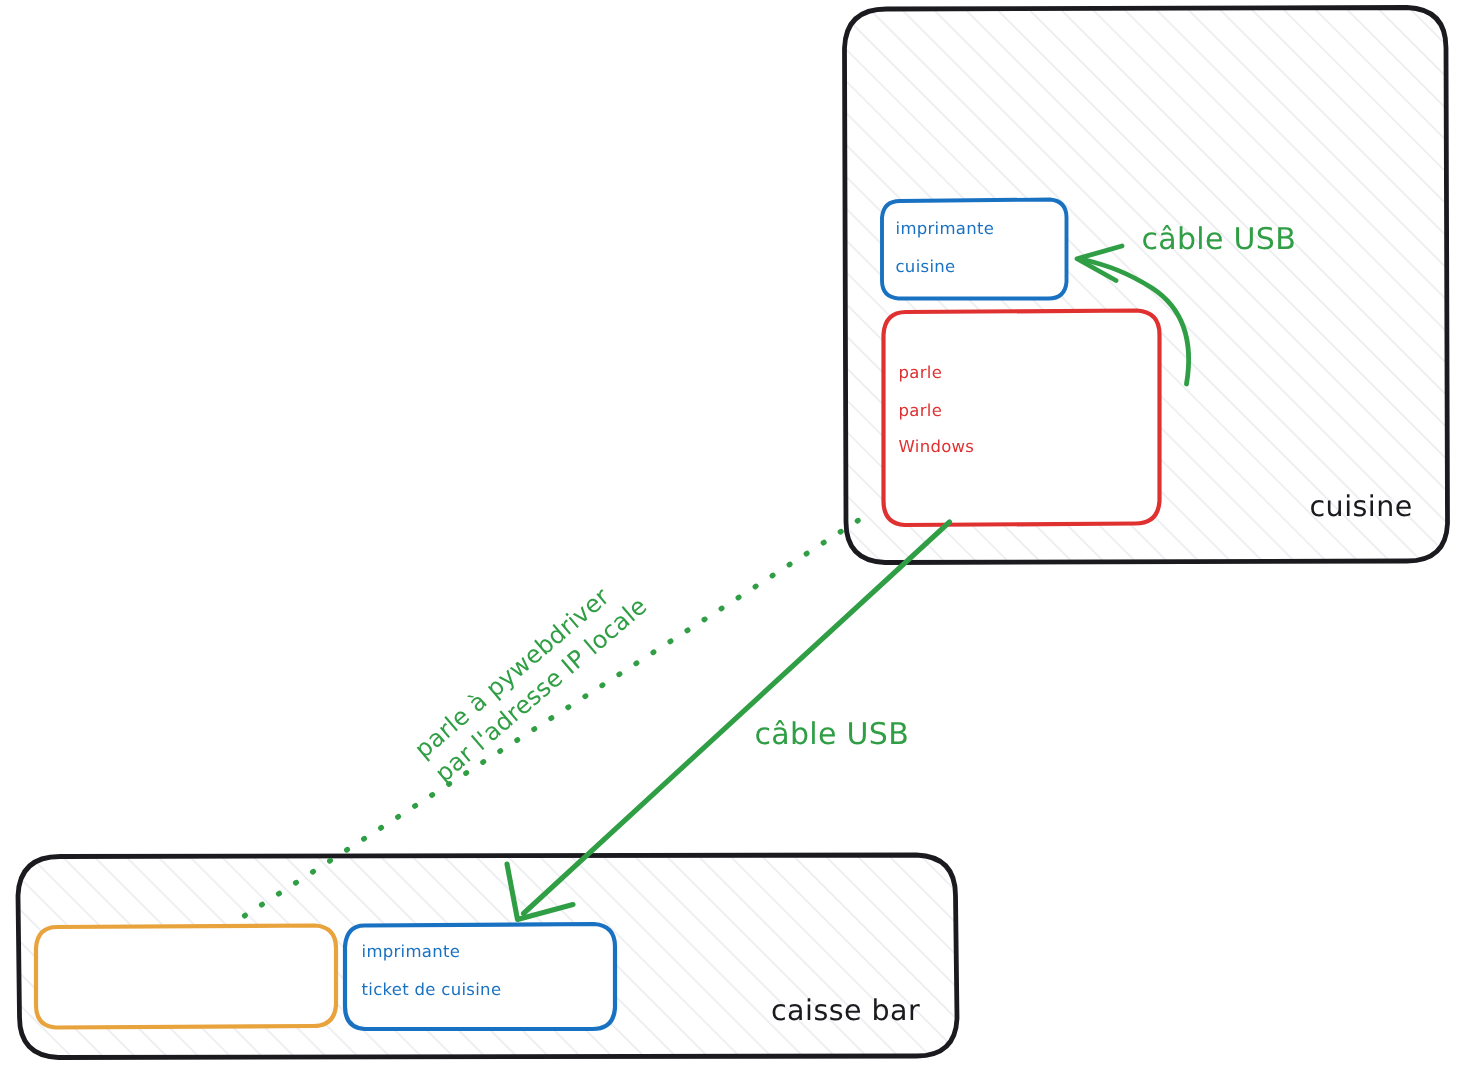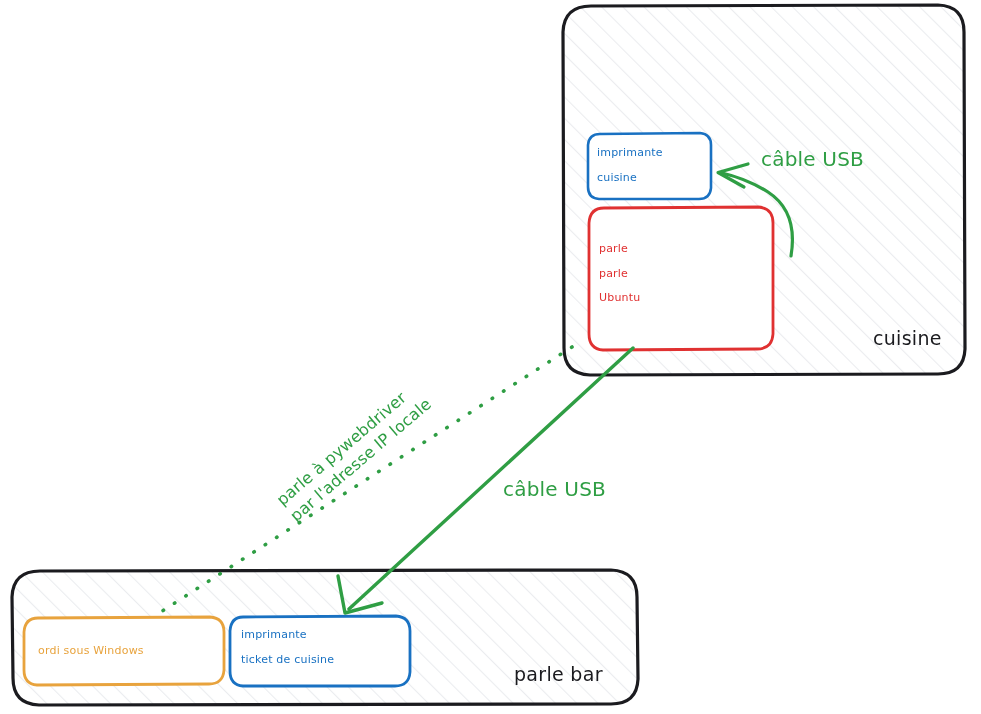--- a/index.html
+++ b/index.html
@@ -100,27 +100,26 @@
       <path d="M 338 576 L 345 613 L 382 603" fill="none" stroke="#2f9e44" stroke-width="3.4" stroke-linecap="round" stroke-linejoin="round"></path>
     </g>
 
     <g>
       <path d="M 572 347 L 153 617" fill="none" stroke="#2f9e44" stroke-width="3.6" stroke-linecap="round" stroke-dasharray="0.5 13"></path>
     </g>
   </svg>
 
   <div class="group-label" style="left:873px; top:327px;">cuisine</div>
 
-  <div class="group-label" style="left:514px; top:663px;">parle bar</div>
+  <div class="group-label" style="left:514px; top:663px;">caisse bar</div>
 
   <div class="node-text" style="left:597px; top:141px; color:#1971c2;"><span>imprimante</span><br><span>cuisine</span></div>
 
-  <div class="node-text" style="left:599px; top:237px; color:#e03131;"><span>parle</span><br><span>parle</span><br><span>Ubuntu</span><br></div>
+  <div class="node-text" style="left:599px; top:237px; color:#e03131;"><span>parle</span><br><span>parle</span><br><span>Windows</span><br></div>
 
-  <div class="node-text" style="left:38px; top:639px; color:#e8a33d;">ordi sous Windows</div>
 
   <div class="node-text" style="left:241px; top:623px; color:#1971c2;"><span>imprimante</span><br><span>ticket de cuisine</span></div>
 
   <div class="edge-label" style="left:761px; top:148px; color:#2f9e44;">câble USB</div>
 
   <div class="edge-label" style="left:503px; top:478px; color:#2f9e44;">câble USB</div>
 
   <div class="edge-label rot" style="left:272px; top:494px; color:#2f9e44;"><span>parle à pywebdriver</span><br><span>par l'adresse IP locale</span></div>
 
 </div>

